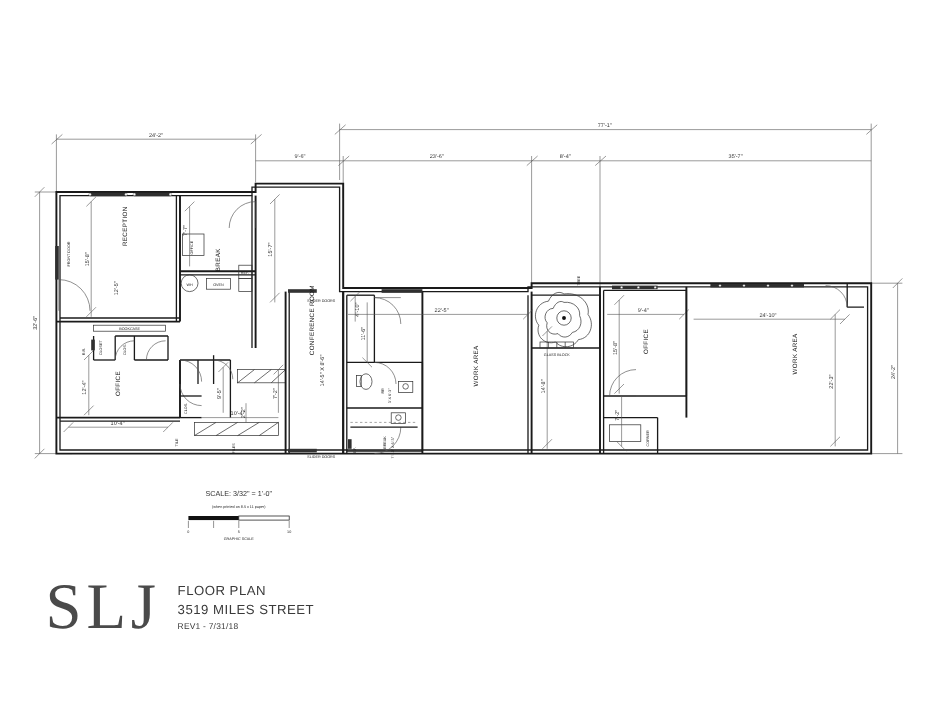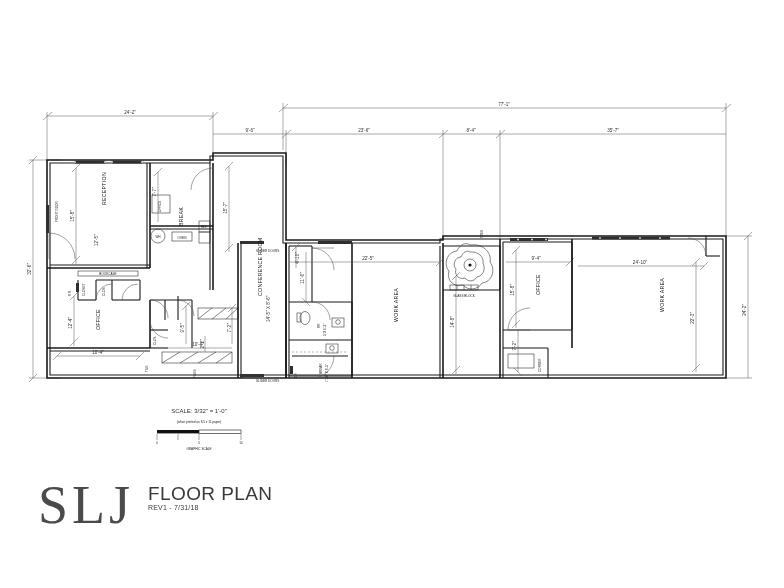--- a/index.html
+++ b/index.html
@@ -4,21 +4,21 @@
 <style>
   html,body{margin:0;padding:0;background:#ffffff;}
   body{width:784px;height:588px;position:relative;overflow:hidden;
        font-family:"Liberation Sans",sans-serif;color:#1a1a1a;}
   #sheet{position:absolute;inset:0;}
   svg{position:absolute;left:0;top:0;}
   .title-block{position:absolute;left:38px;top:478px;width:320px;height:80px;}
   .slj{position:absolute;left:0px;top:0px;font-family:"Liberation Serif",serif;
        font-size:54px;letter-spacing:4px;color:#4a4a4a;line-height:54px;}
   .tb-lines{position:absolute;left:110px;top:8px;}
-  .tb-l1,.tb-l2,.tb-l3{font-size:19px;letter-spacing:.4px;color:#3a3a3a;line-height:15.5px;font-weight:400;}
+  .tb-l1,.tb-l2,.tb-l3{font-size:11px;letter-spacing:.4px;color:#3a3a3a;line-height:15.5px;font-weight:400;}
   .tb-rev{font-size:7px;color:#3a3a3a;margin-top:2px;letter-spacing:.2px;}
 </style>
 </head>
 <body>
 
 <div id="sheet">
 
 <svg width="784" height="588" viewBox="0 0 784 588">
   <defs>
     <style>
@@ -419,17 +419,18 @@
     <text class="xs" x="199" y="444" text-anchor="middle">5</text>
     <text class="xs" x="241" y="444" text-anchor="middle">10</text>
     <text class="xs" x="199" y="450" text-anchor="middle">GRAPHIC SCALE</text>
   </g>
 </svg>
 
 <div class="title-block">
   <div class="slj">SLJ</div>
   <div class="tb-lines">
     <div class="tb-l1">FLOOR PLAN</div>
+    <div class="tb-l2">3519 MILES STREET</div>
     <div class="tb-rev">REV1 - 7/31/18</div>
   </div>
 </div>
 
 </div>
 
 </body></html>

